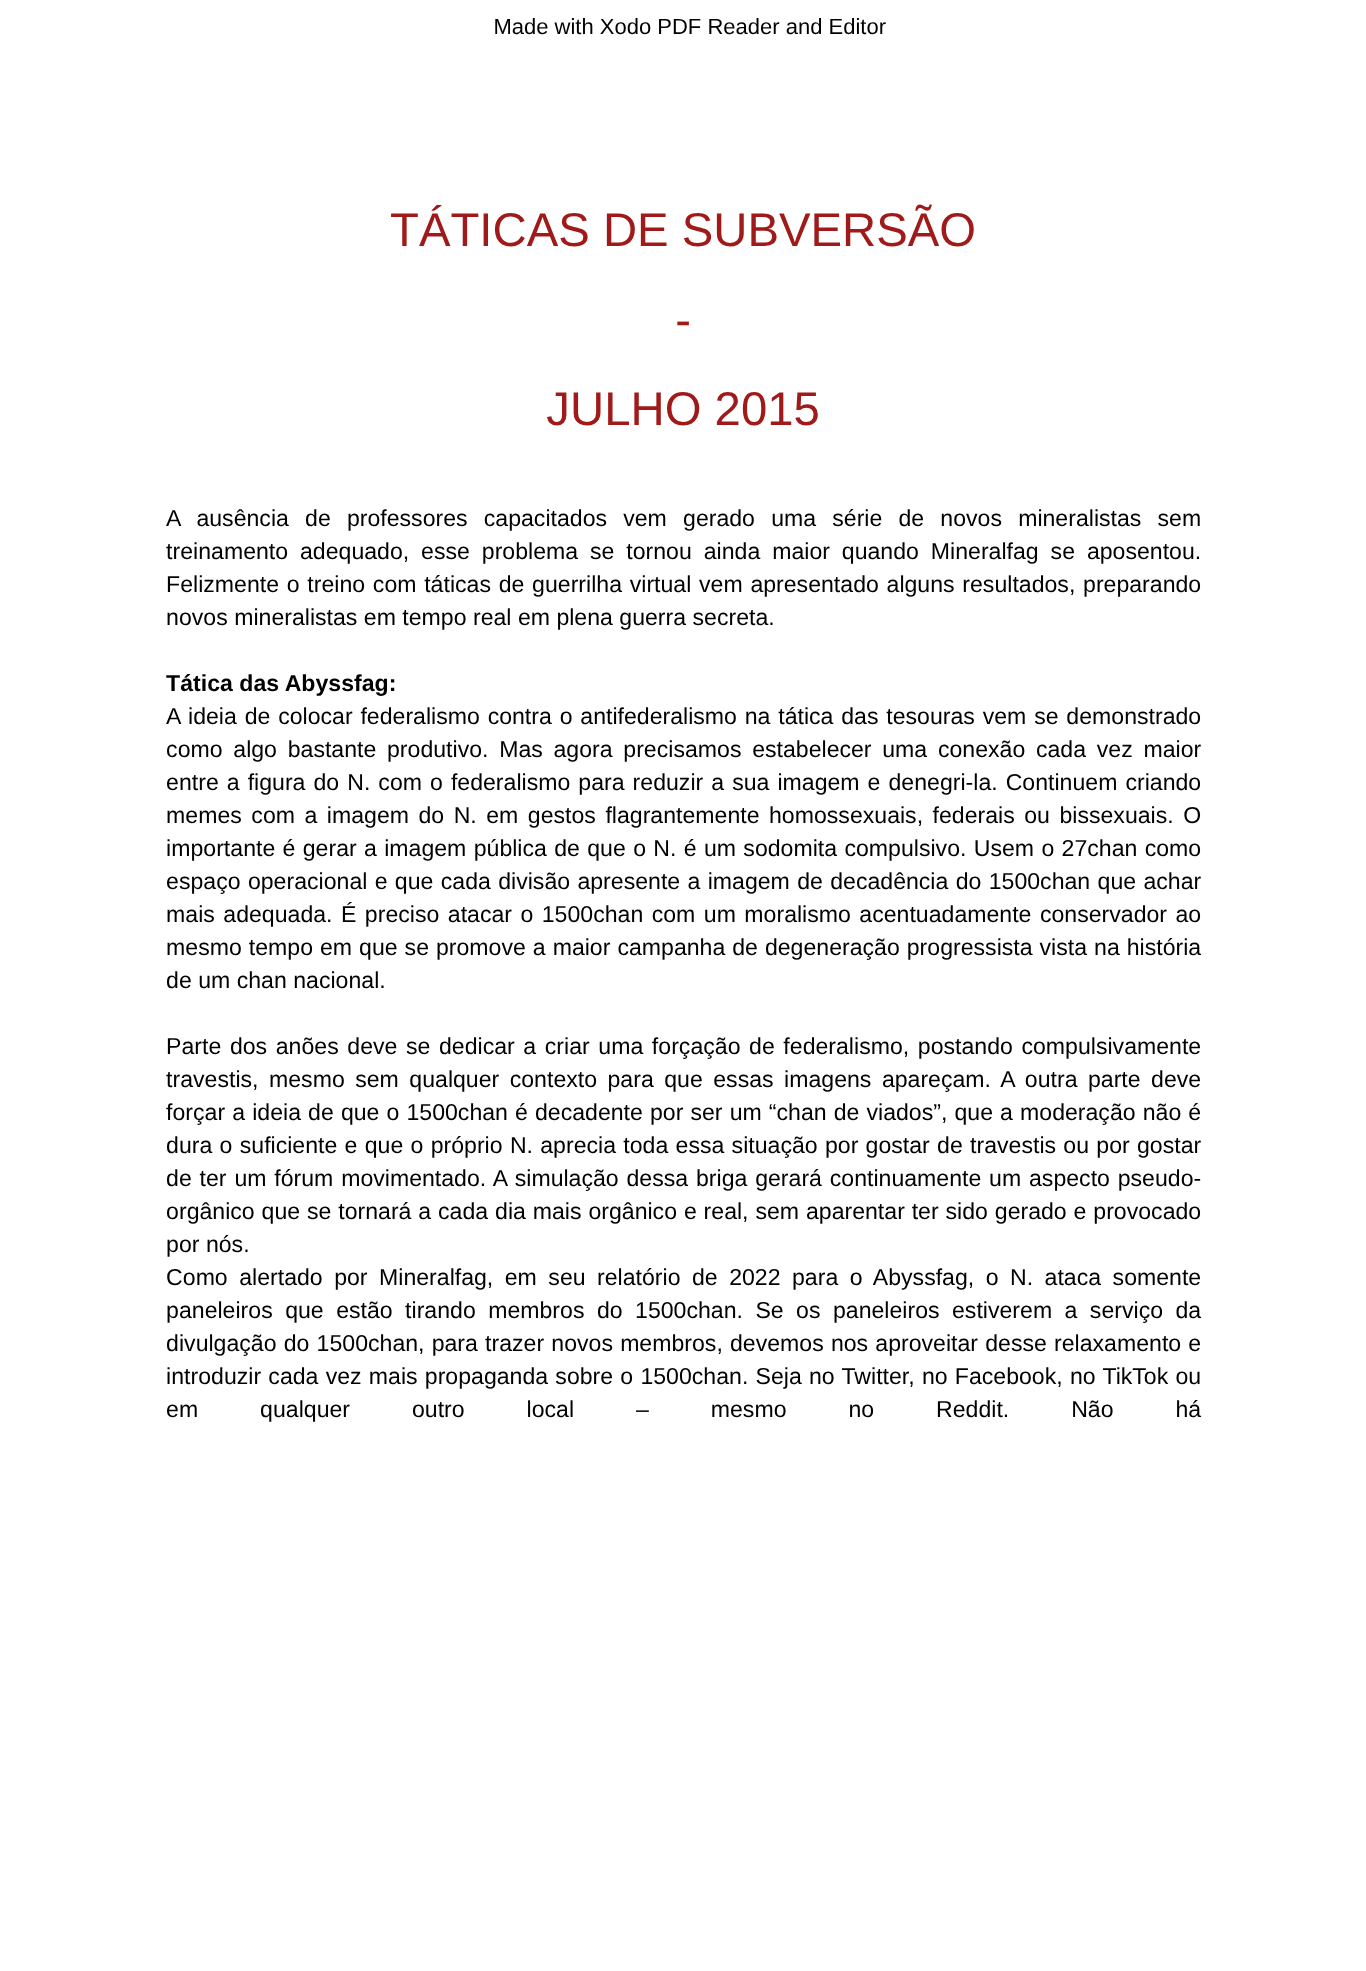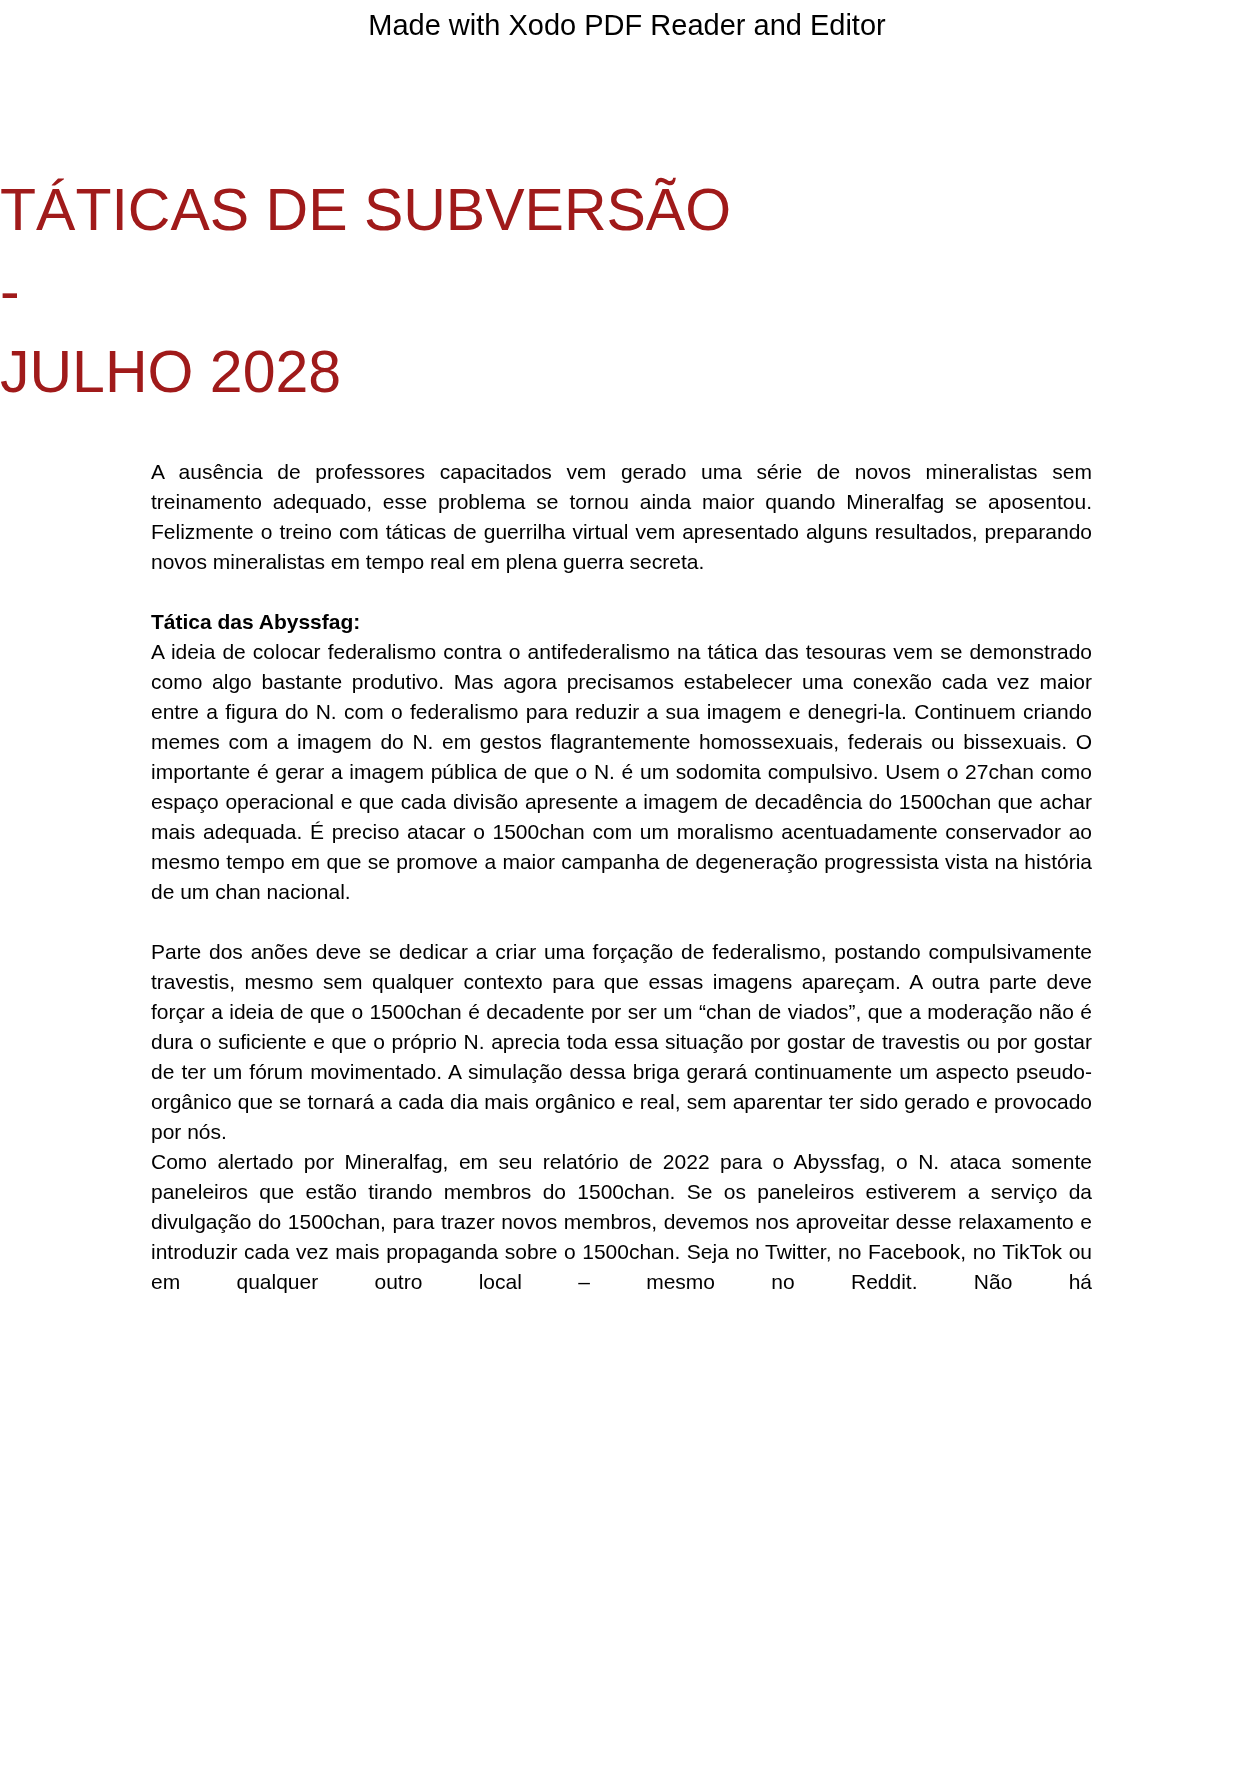--- a/index.html
+++ b/index.html
@@ -13,30 +13,30 @@
     width: 1242px;
     height: 1792px;
     background: #ffffff;
     overflow: hidden;
     font-family: "Liberation Sans", "DejaVu Sans", sans-serif;
     color: #000000;
   }
   .watermark {
     padding-top: 8px;
     text-align: center;
-    font-size: 29px;
+    font-size: 20px;
     line-height: 34px;
     color: #000000;
     white-space: nowrap;
     margin-left: 12px;
   }
   .doc-title {
     margin-top: 128px;
-    text-align: left;
-    font-size: 59px;
+    text-align: center;
+    font-size: 43px;
     line-height: 81px;
     letter-spacing: 0px;
   }
   .doc-title div {
     white-space: nowrap;
   }
   .content {
     margin: 44px 150px 0 151px;
     font-size: 21px;
     line-height: 30px;
@@ -64,21 +64,21 @@
 </head>
 <body>
 
 <div class="page">
 
   <div class="watermark">Made with Xodo PDF Reader and Editor</div>
 
   <div class="doc-title" style="color: rgb(160, 26, 26);">
     <div>TÁTICAS DE SUBVERSÃO</div>
     <div>-</div>
-    <div>JULHO 2028</div>
+    <div>JULHO 2015</div>
   </div>
 
   <div class="content">
 
 
     <p>A ausência de professores capacitados vem gerado uma série de novos mineralistas sem treinamento adequado, esse problema se tornou ainda maior quando Mineralfag se aposentou. Felizmente o treino com táticas de guerrilha virtual vem apresentado alguns resultados, preparando novos mineralistas em tempo real em plena guerra secreta.</p>
 
 
 
     <p class="bold heading">Tática das Abyssfag:</p>

